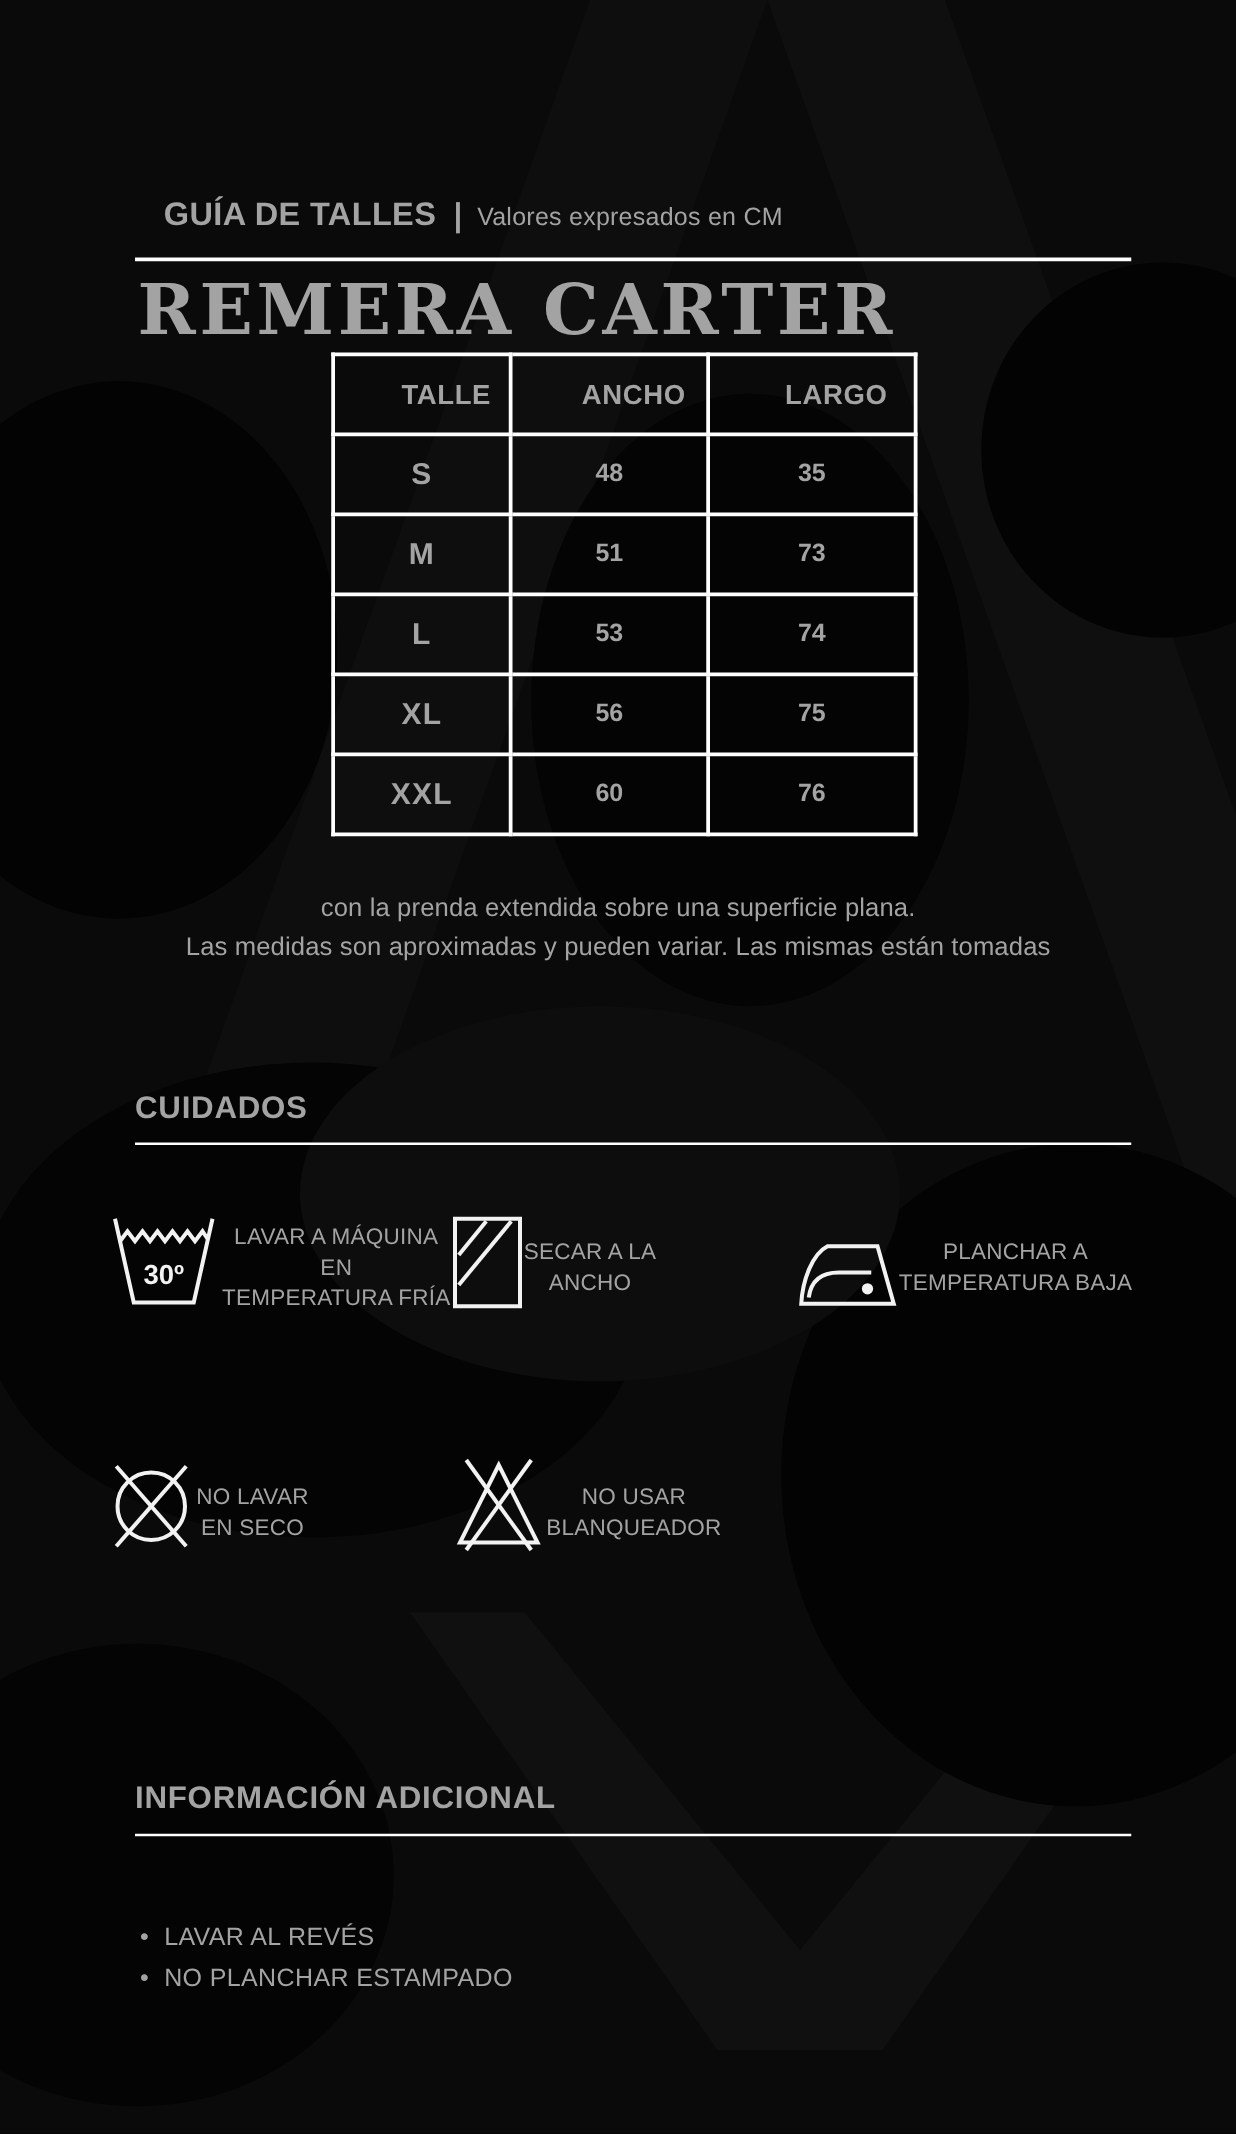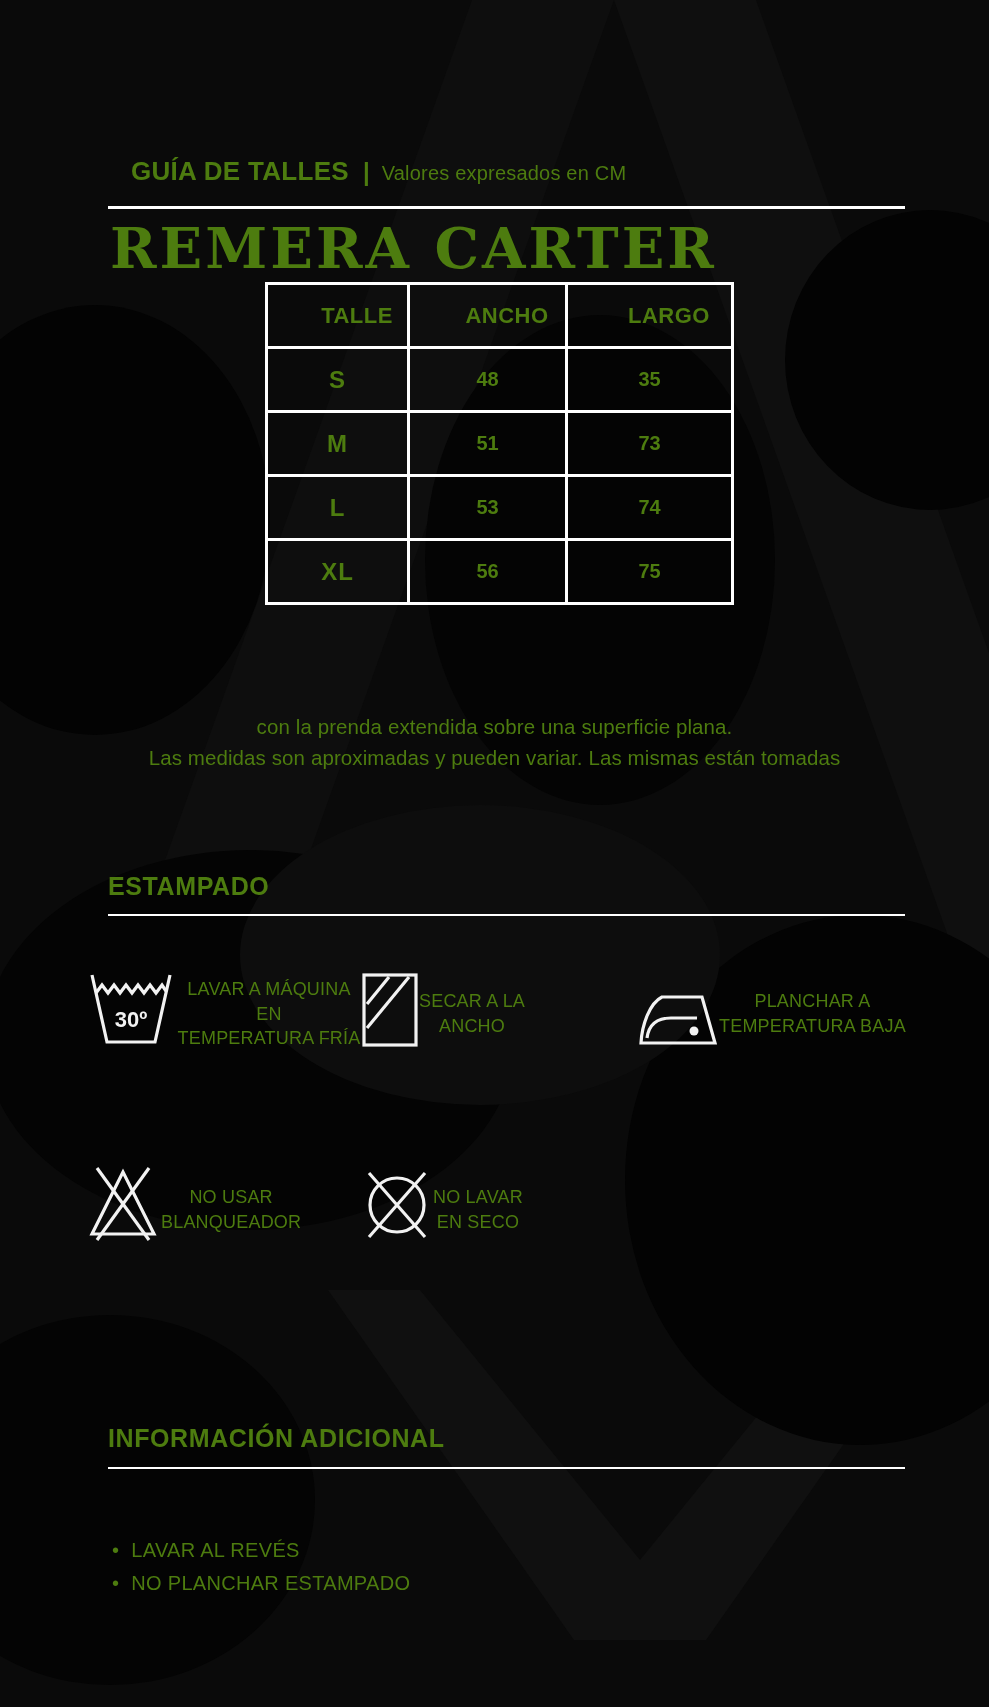--- a/index.html
+++ b/index.html
@@ -2,21 +2,21 @@
 <html><head>
 <meta charset="utf-8">
 <style>
   html,body{margin:0;padding:0;background:#000;}
   .page{
     position:relative;
     width:989px;height:1707px;
     background:#0a0a0a;
     overflow:hidden;
     font-family:"Liberation Sans",sans-serif;
-    color:#4d7c0f;
+    color:#a3a3a3;
   }
   .watermark{position:absolute;inset:0;z-index:0;}
   .content{position:absolute;inset:0;z-index:1;}
 
   
   .guide-header{position:absolute;left:131px;top:156px;display:flex;align-items:baseline;white-space:nowrap;}
   .guide-title{font-size:26px;font-weight:bold;letter-spacing:0.3px;}
   .guide-sep{font-size:24px;font-weight:bold;margin:0 12px 0 14px;transform:scaleY(1.1);display:inline-block;}
   .guide-subtitle{font-size:20px;font-weight:normal;letter-spacing:0.2px;}
   .rule{position:absolute;background:#ffffff;}
@@ -135,29 +135,34 @@
         <tr>
           <td class="talle">L</td>
           <td>53</td>
           <td>74</td>
         </tr>
         <tr>
           <td class="talle">XL</td>
           <td>56</td>
           <td>75</td>
         </tr>
+        <tr>
+          <td class="talle">XXL</td>
+          <td>60</td>
+          <td>76</td>
+        </tr>
       </tbody>
     </table>
 
     <div class="disclaimer">
       <div>con la prenda extendida sobre una superficie plana.</div>
       <div>Las medidas son aproximadas y pueden variar. Las mismas están tomadas</div>
     </div>
 
-    <div class="section-heading heading-cuidados">ESTAMPADO</div>
+    <div class="section-heading heading-cuidados">CUIDADOS</div>
     <div class="rule rule-2"></div>
 
     <div class="care-row care-row-1">
 
       <div class="care-item">
         <div class="care-icon-box">
           <svg width="92" height="78" viewBox="0 0 92 78">
             <path class="icon-stroke" d="M7 5 L22 72 L70 72 L85 5"></path>
             <polyline class="icon-stroke" points="11,23 17,15 23,23 29,15 35,23 41,15 47,23 53,15 59,23 65,15 71,23 77,15 81,21"></polyline>
             <text class="wash-temp-text" x="46" y="57">30º</text>
@@ -196,46 +201,46 @@
           <div>TEMPERATURA BAJA</div>
         </div>
       </div>
 
     </div>
 
     <div class="care-row care-row-2">
 
       <div class="care-item">
         <div class="care-icon-box">
+          <svg width="72" height="78" viewBox="0 0 72 78">
+            <circle class="icon-stroke" cx="36" cy="39" r="27"></circle>
+            <path class="icon-stroke" d="M8 7 L64 71"></path>
+            <path class="icon-stroke" d="M64 7 L8 71"></path>
+          </svg>
+        </div>
+        <div class="care-label">
+          <div>NO LAVAR</div>
+          <div>EN SECO</div>
+        </div>
+      </div>
+
+      <div class="care-item">
+        <div class="care-icon-box">
           <svg width="76" height="80" viewBox="0 0 76 80">
             <path class="icon-stroke" d="M38 8 L7 70 L69 70 Z"></path>
             <path class="icon-stroke" d="M12 4 L64 76"></path>
             <path class="icon-stroke" d="M64 4 L12 76"></path>
           </svg>
         </div>
         <div class="care-label">
           <div>NO USAR</div>
           <div>BLANQUEADOR</div>
         </div>
       </div>
 
-      <div class="care-item">
-        <div class="care-icon-box">
-          <svg width="72" height="78" viewBox="0 0 72 78">
-            <circle class="icon-stroke" cx="36" cy="39" r="27"></circle>
-            <path class="icon-stroke" d="M8 7 L64 71"></path>
-            <path class="icon-stroke" d="M64 7 L8 71"></path>
-          </svg>
-        </div>
-        <div class="care-label">
-          <div>NO LAVAR</div>
-          <div>EN SECO</div>
-        </div>
-      </div>
-
 
     </div>
 
     <div class="section-heading heading-info">INFORMACIÓN ADICIONAL</div>
     <div class="rule rule-3"></div>
 
     <div class="info-list">
       <div class="info-item">
         <span class="bullet">•</span>
         <span>LAVAR AL REVÉS</span>

